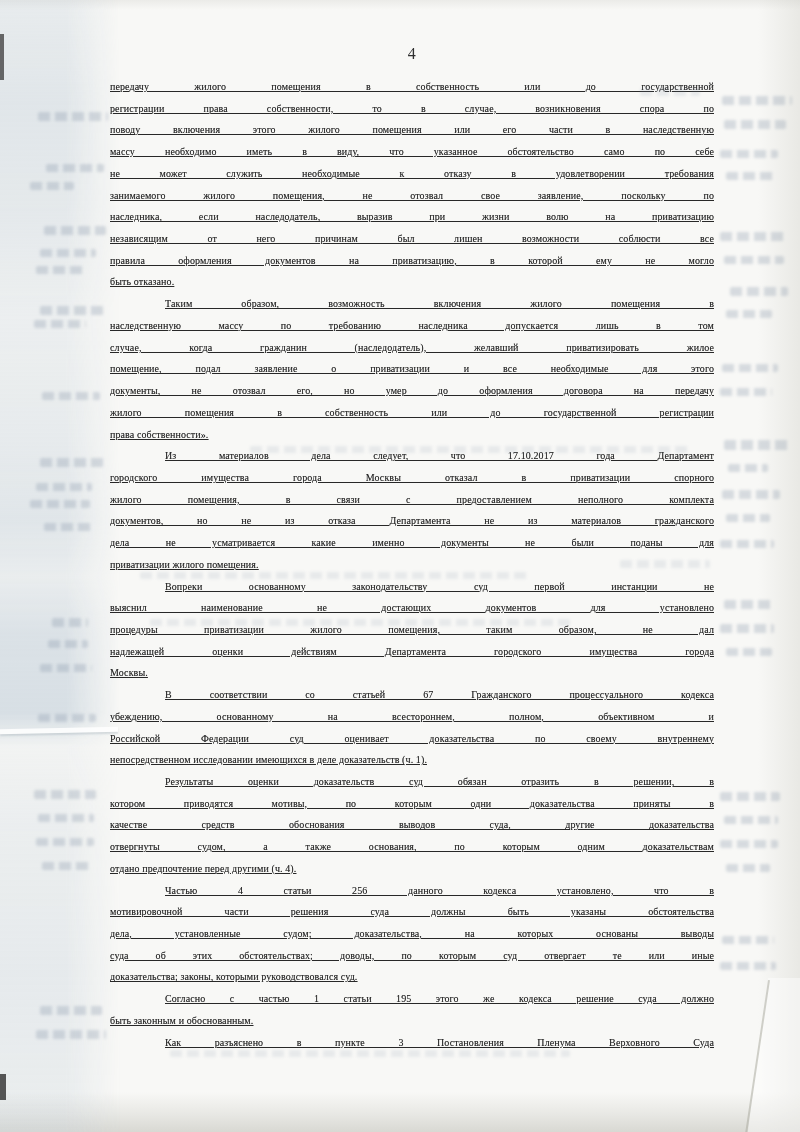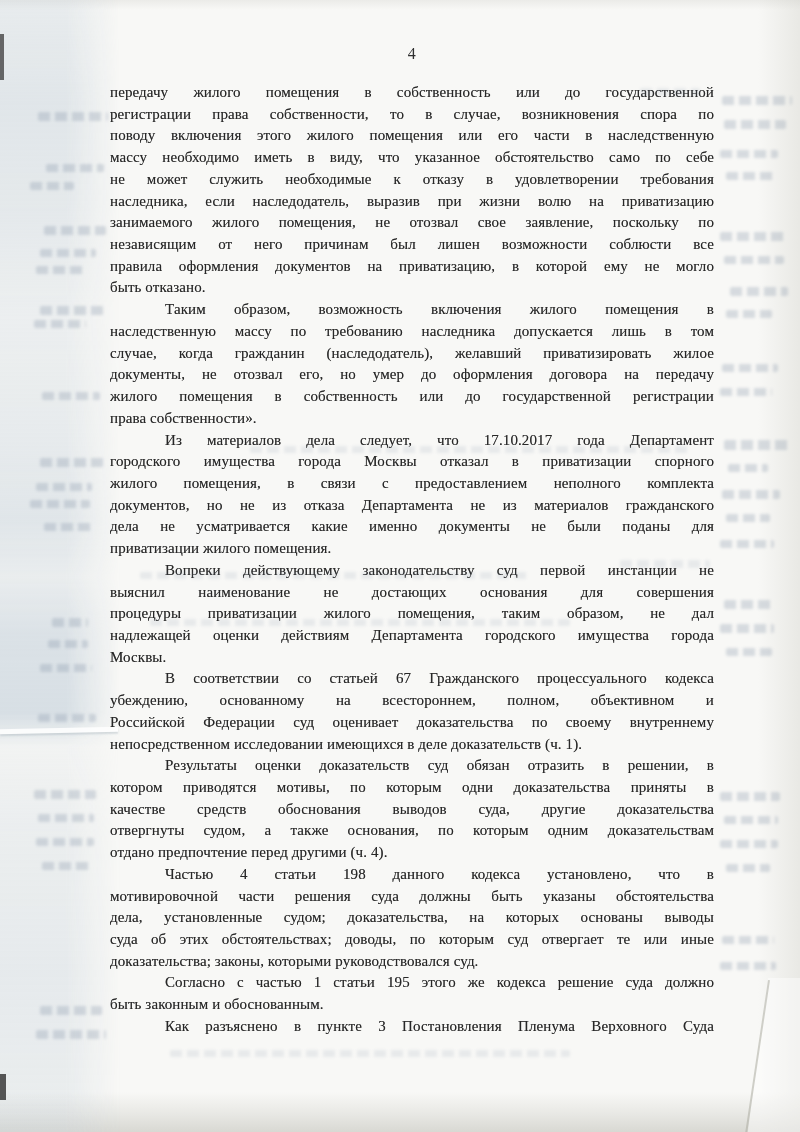--- a/index.html
+++ b/index.html
@@ -63,24 +63,25 @@
   .edge-mark { position: absolute; filter: blur(.6px); }
   #edge-mark-top { left: 0; top: 34px; width: 4px; height: 46px; background: #4f4f4f; opacity: .85; }
   #edge-mark-bottom { left: 0; top: 1074px; width: 6px; height: 26px; background: #454545; opacity: .9; }
 
   #page-number {
     position: absolute; left: 110px; top: 45px; width: 604px;
     text-align: center; font-size: 16px; color: #2f2f2f;
     letter-spacing: .5px;
   }
   #body-text {
-    position: absolute; left: 110px; top: 82px; width: 604px;
-    font-size: 15px; color: #282828;
+    position: absolute; left: 110px; top: 76px; width: 604px;
+    font-size: 10px; color: #282828;
     letter-spacing: .1px;
     text-shadow: 0 0 .5px rgba(55,55,55,.55);
+    text-decoration: underline;
   }
   .line {
     height: 21.72px; line-height: 21.72px;
     overflow: hidden; white-space: normal;
   }
   .line.just { text-align: justify; text-align-last: justify; }
   .line.ind { text-indent: 55px; }
 
   
   .bleed {
@@ -107,52 +108,53 @@
   <div id="edge-mark-bottom" class="edge-mark"></div>
 
   <div id="page-number">4</div>
 
   <div id="body-text">
       <div class="line just">передачу жилого помещения в собственность или до государственной</div>
       <div class="line just">регистрации права собственности, то в случае, возникновения спора по</div>
       <div class="line just">поводу включения этого жилого помещения или его части в наследственную</div>
       <div class="line just">массу необходимо иметь в виду, что указанное обстоятельство само по себе</div>
       <div class="line just">не может служить необходимые к отказу в удовлетворении требования</div>
+      <div class="line just">занимаемого жилого помещения, не отозвал свое заявление, поскольку по</div>
       <div class="line just">наследника, если наследодатель, выразив при жизни волю на приватизацию</div>
-      <div class="line just">занимаемого жилого помещения, не отозвал свое заявление, поскольку по</div>
       <div class="line just">независящим от него причинам был лишен возможности соблюсти все</div>
       <div class="line just">правила оформления документов на приватизацию, в которой ему не могло</div>
       <div class="line">быть отказано.</div>
       <div class="line just ind">Таким образом, возможность включения жилого помещения в</div>
       <div class="line just">наследственную массу по требованию наследника допускается лишь в том</div>
       <div class="line just">случае, когда гражданин (наследодатель), желавший приватизировать жилое</div>
+      <div class="line just">помещение, подал заявление о приватизации и все необходимые для этого</div>
       <div class="line just">документы, не отозвал его, но умер до оформления договора на передачу</div>
       <div class="line just">жилого помещения в собственность или до государственной регистрации</div>
       <div class="line">права собственности».</div>
       <div class="line just ind">Из материалов дела следует, что 17.10.2017 года Департамент</div>
       <div class="line just">городского имущества города Москвы отказал в приватизации спорного</div>
       <div class="line just">жилого помещения, в связи с предоставлением неполного комплекта</div>
       <div class="line just">документов, но не из отказа Департамента не из материалов гражданского</div>
       <div class="line just">дела не усматривается какие именно документы не были поданы для</div>
       <div class="line">приватизации жилого помещения.</div>
-      <div class="line just ind">Вопреки действующему законодательству суд первой инстанции не</div>
-      <div class="line just">выяснил наименование не достающих основания для совершения</div>
+      <div class="line just ind">Вопреки основанному законодательству суд первой инстанции не</div>
+      <div class="line just">выяснил наименование не достающих документов для установлено</div>
       <div class="line just">процедуры приватизации жилого помещения, таким образом, не дал</div>
       <div class="line just">надлежащей оценки действиям Департамента городского имущества города</div>
       <div class="line">Москвы.</div>
       <div class="line just ind">В соответствии со статьей 67 Гражданского процессуального кодекса</div>
       <div class="line just">убеждению, основанному на всестороннем, полном, объективном и</div>
       <div class="line just">Российской Федерации суд оценивает доказательства по своему внутреннему</div>
       <div class="line">непосредственном исследовании имеющихся в деле доказательств (ч. 1).</div>
       <div class="line just ind">Результаты оценки доказательств суд обязан отразить в решении, в</div>
       <div class="line just">котором приводятся мотивы, по которым одни доказательства приняты в</div>
       <div class="line just">качестве средств обоснования выводов суда, другие доказательства</div>
       <div class="line just">отвергнуты судом, а также основания, по которым одним доказательствам</div>
       <div class="line">отдано предпочтение перед другими (ч. 4).</div>
-      <div class="line just ind">Частью 4 статьи 198 данного кодекса установлено, что в</div>
+      <div class="line just ind">Частью 4 статьи 256 данного кодекса установлено, что в</div>
       <div class="line just">мотивировочной части решения суда должны быть указаны обстоятельства</div>
       <div class="line just">дела, установленные судом; доказательства, на которых основаны выводы</div>
       <div class="line just">суда об этих обстоятельствах; доводы, по которым суд отвергает те или иные</div>
       <div class="line">доказательства; законы, которыми руководствовался суд.</div>
       <div class="line just ind">Согласно с частью 1 статьи 195 этого же кодекса решение суда должно</div>
       <div class="line">быть законным и обоснованным.</div>
       <div class="line just ind">Как разъяснено в пункте 3 Постановления Пленума Верховного Суда</div>
     </div>
 <div class="bleed" style="left: 38px; top: 112px; width: 70px; height: 9px;"></div>
     <div class="bleed" style="left: 46px; top: 164px; width: 58px; height: 8px;"></div>

